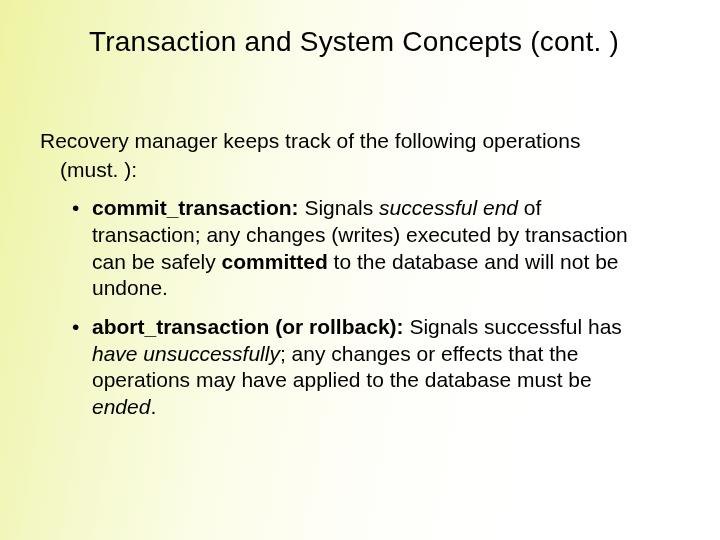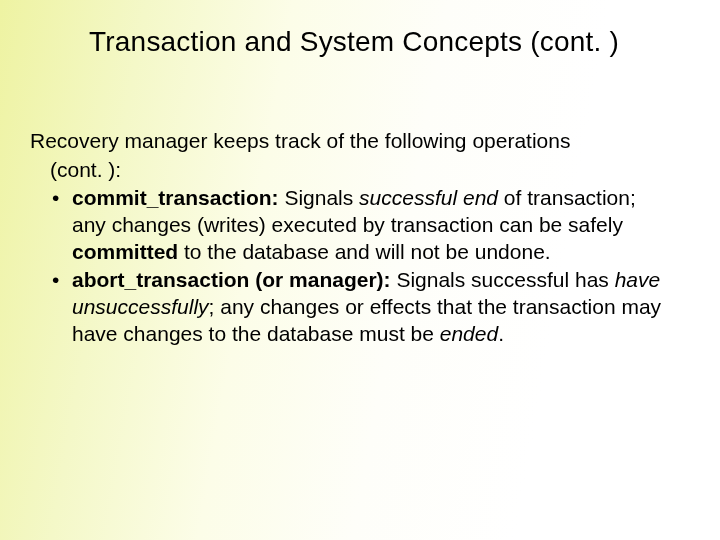--- a/index.html
+++ b/index.html
@@ -29,65 +29,65 @@
     left: 48px;
     right: 60px;
     font-size: 28px;
     color: #000;
     text-align: center;
     letter-spacing: 0.2px;
   }
   .body {
     position: absolute;
     top: 128px;
-    left: 30px;
+    left: 40px;
     right: 56px;
     font-size: 21px;
     color: #000;
     line-height: 1.27;
   }
   .intro {
     margin: 0 0 2px 0;
     padding-left: 0;
   }
   .intro-indent {
     padding-left: 20px;
   }
   ul.bullets {
     list-style: none;
     margin: 0;
     padding: 0;
   }
   ul.bullets > li {
     position: relative;
     padding-left: 40px;
-    margin: 2px;
+    margin: 12px;
   }
   ul.bullets > li::before {
     content: "•";
     position: absolute;
     left: 20px;
     top: 0;
     font-size: 21px;
   }
   .b { font-weight: bold; }
   .i { font-style: italic; }
 </style>
 </head>
 <body>
 
 <div class="slide">
   <div class="title">Transaction and System Concepts (cont. )</div>
 
   <div class="body">
     <div class="intro">Recovery manager keeps track of the following operations</div>
-    <div class="intro intro-indent">(cont. ):</div>
+    <div class="intro intro-indent">(must. ):</div>
 
     <ul class="bullets">
       <li>
         <span class="b">commit_transaction:</span><span> Signals </span><span class="i">successful end</span><span> of transaction; any changes (writes) executed by transaction can be safely </span><span class="b">committed</span><span> to the database and will not be undone.</span>
       </li>
       <li>
-        <span class="b">abort_transaction (or manager):</span><span> Signals successful has </span><span class="i">have unsuccessfully</span><span>; any changes or effects that the transaction may have changes to the database must be </span><span class="i">ended</span><span>.</span>
+        <span class="b">abort_transaction (or rollback):</span><span> Signals successful has </span><span class="i">have unsuccessfully</span><span>; any changes or effects that the operations may have applied to the database must be </span><span class="i">ended</span><span>.</span>
       </li>
     </ul>
   </div>
 </div>
 
 </body></html>

